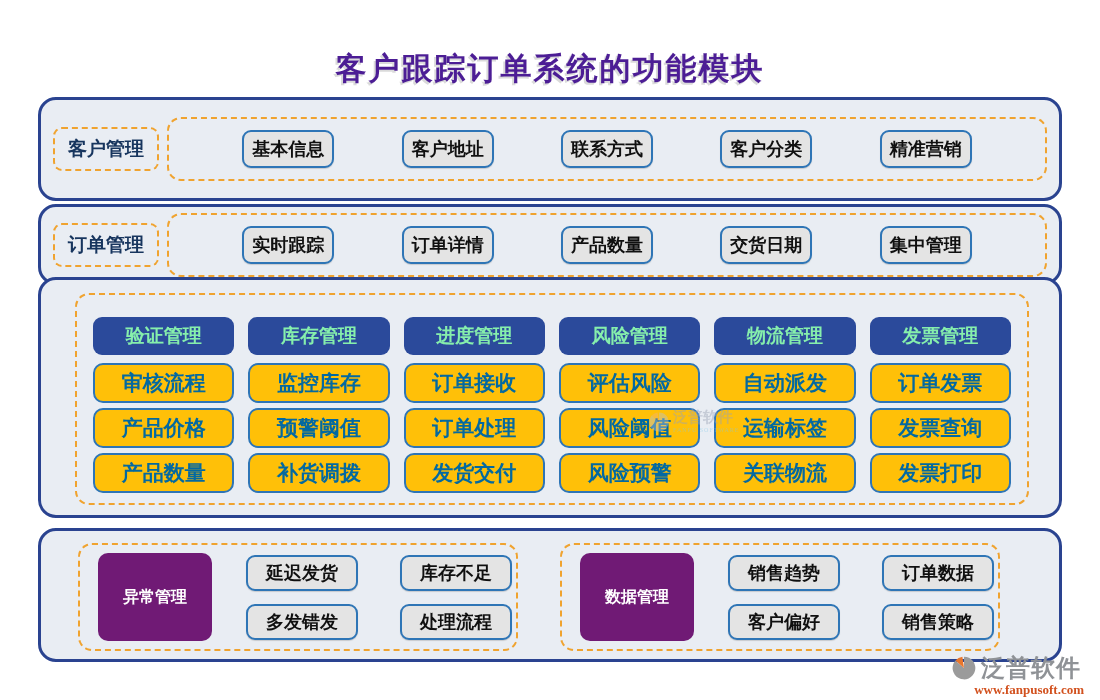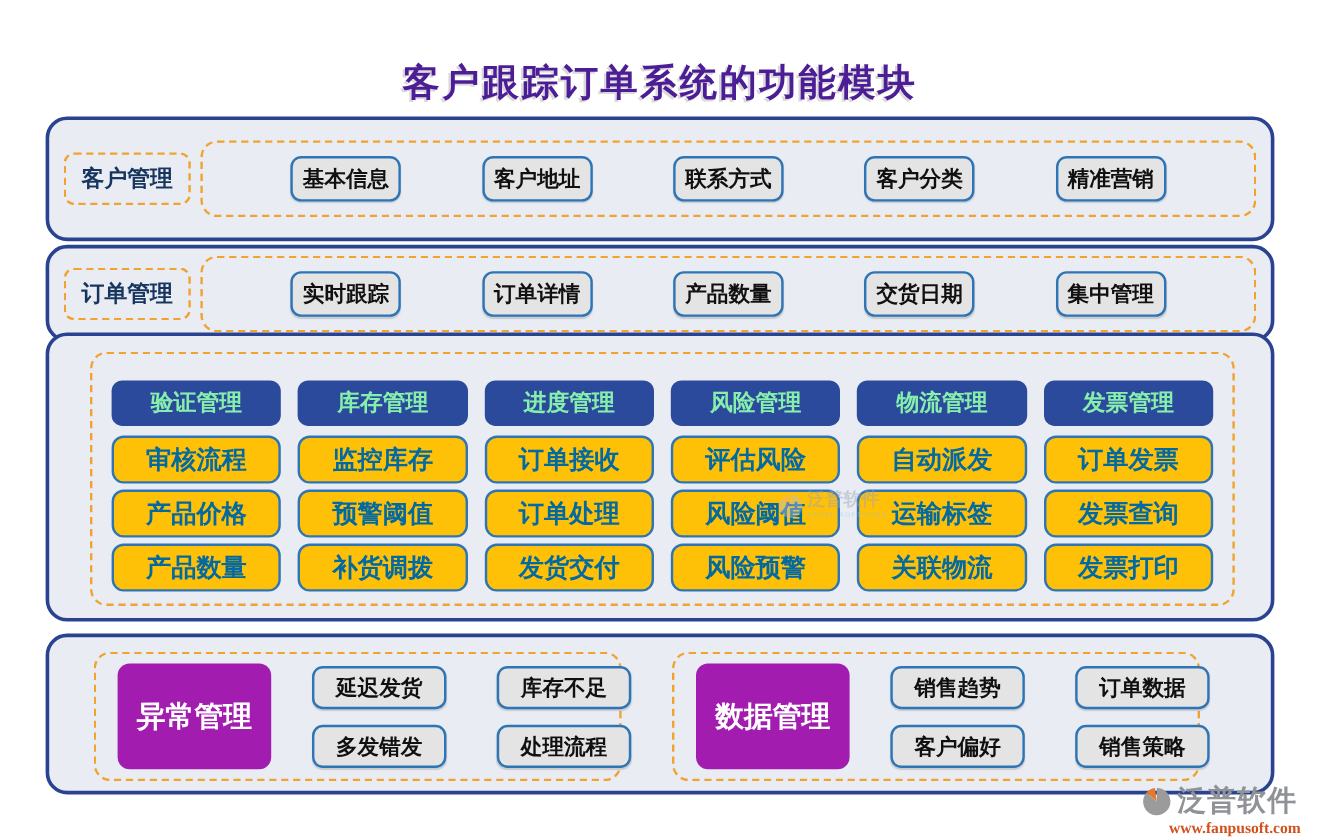--- a/index.html
+++ b/index.html
@@ -62,24 +62,24 @@
   }
   
   .bgroup{
     position:absolute;top:12px;height:108px;box-sizing:border-box;
     border:2px dashed #f0a32f;border-radius:14px;
     display:flex;align-items:center;padding:0 18px;gap:34px;
   }
   #group-exception{left:37px;width:440px;}
   #group-data{left:519px;width:440px;}
   .group-label{
-    background:#a21caf;color:#ffffff;border-radius:10px;
-    width:128px;height:88px;flex:0 0 auto;
+    background:#701a75;color:#ffffff;border-radius:10px;
+    width:114px;height:88px;flex:0 0 auto;
     display:flex;align-items:center;justify-content:center;
-    font-size:24px;font-weight:bold;cursor:pointer;
+    font-size:16px;font-weight:bold;cursor:pointer;
   }
   .group-grid{
     display:grid;grid-template-columns:auto auto;
     column-gap:42px;row-gap:13px;justify-items:start;
   }
   .btn-gray.small{padding:4px 18px;}
   
   .watermark{
     position:absolute;left:648px;top:410px;opacity:0.45;
     display:flex;align-items:center;gap:3px;pointer-events:none;

